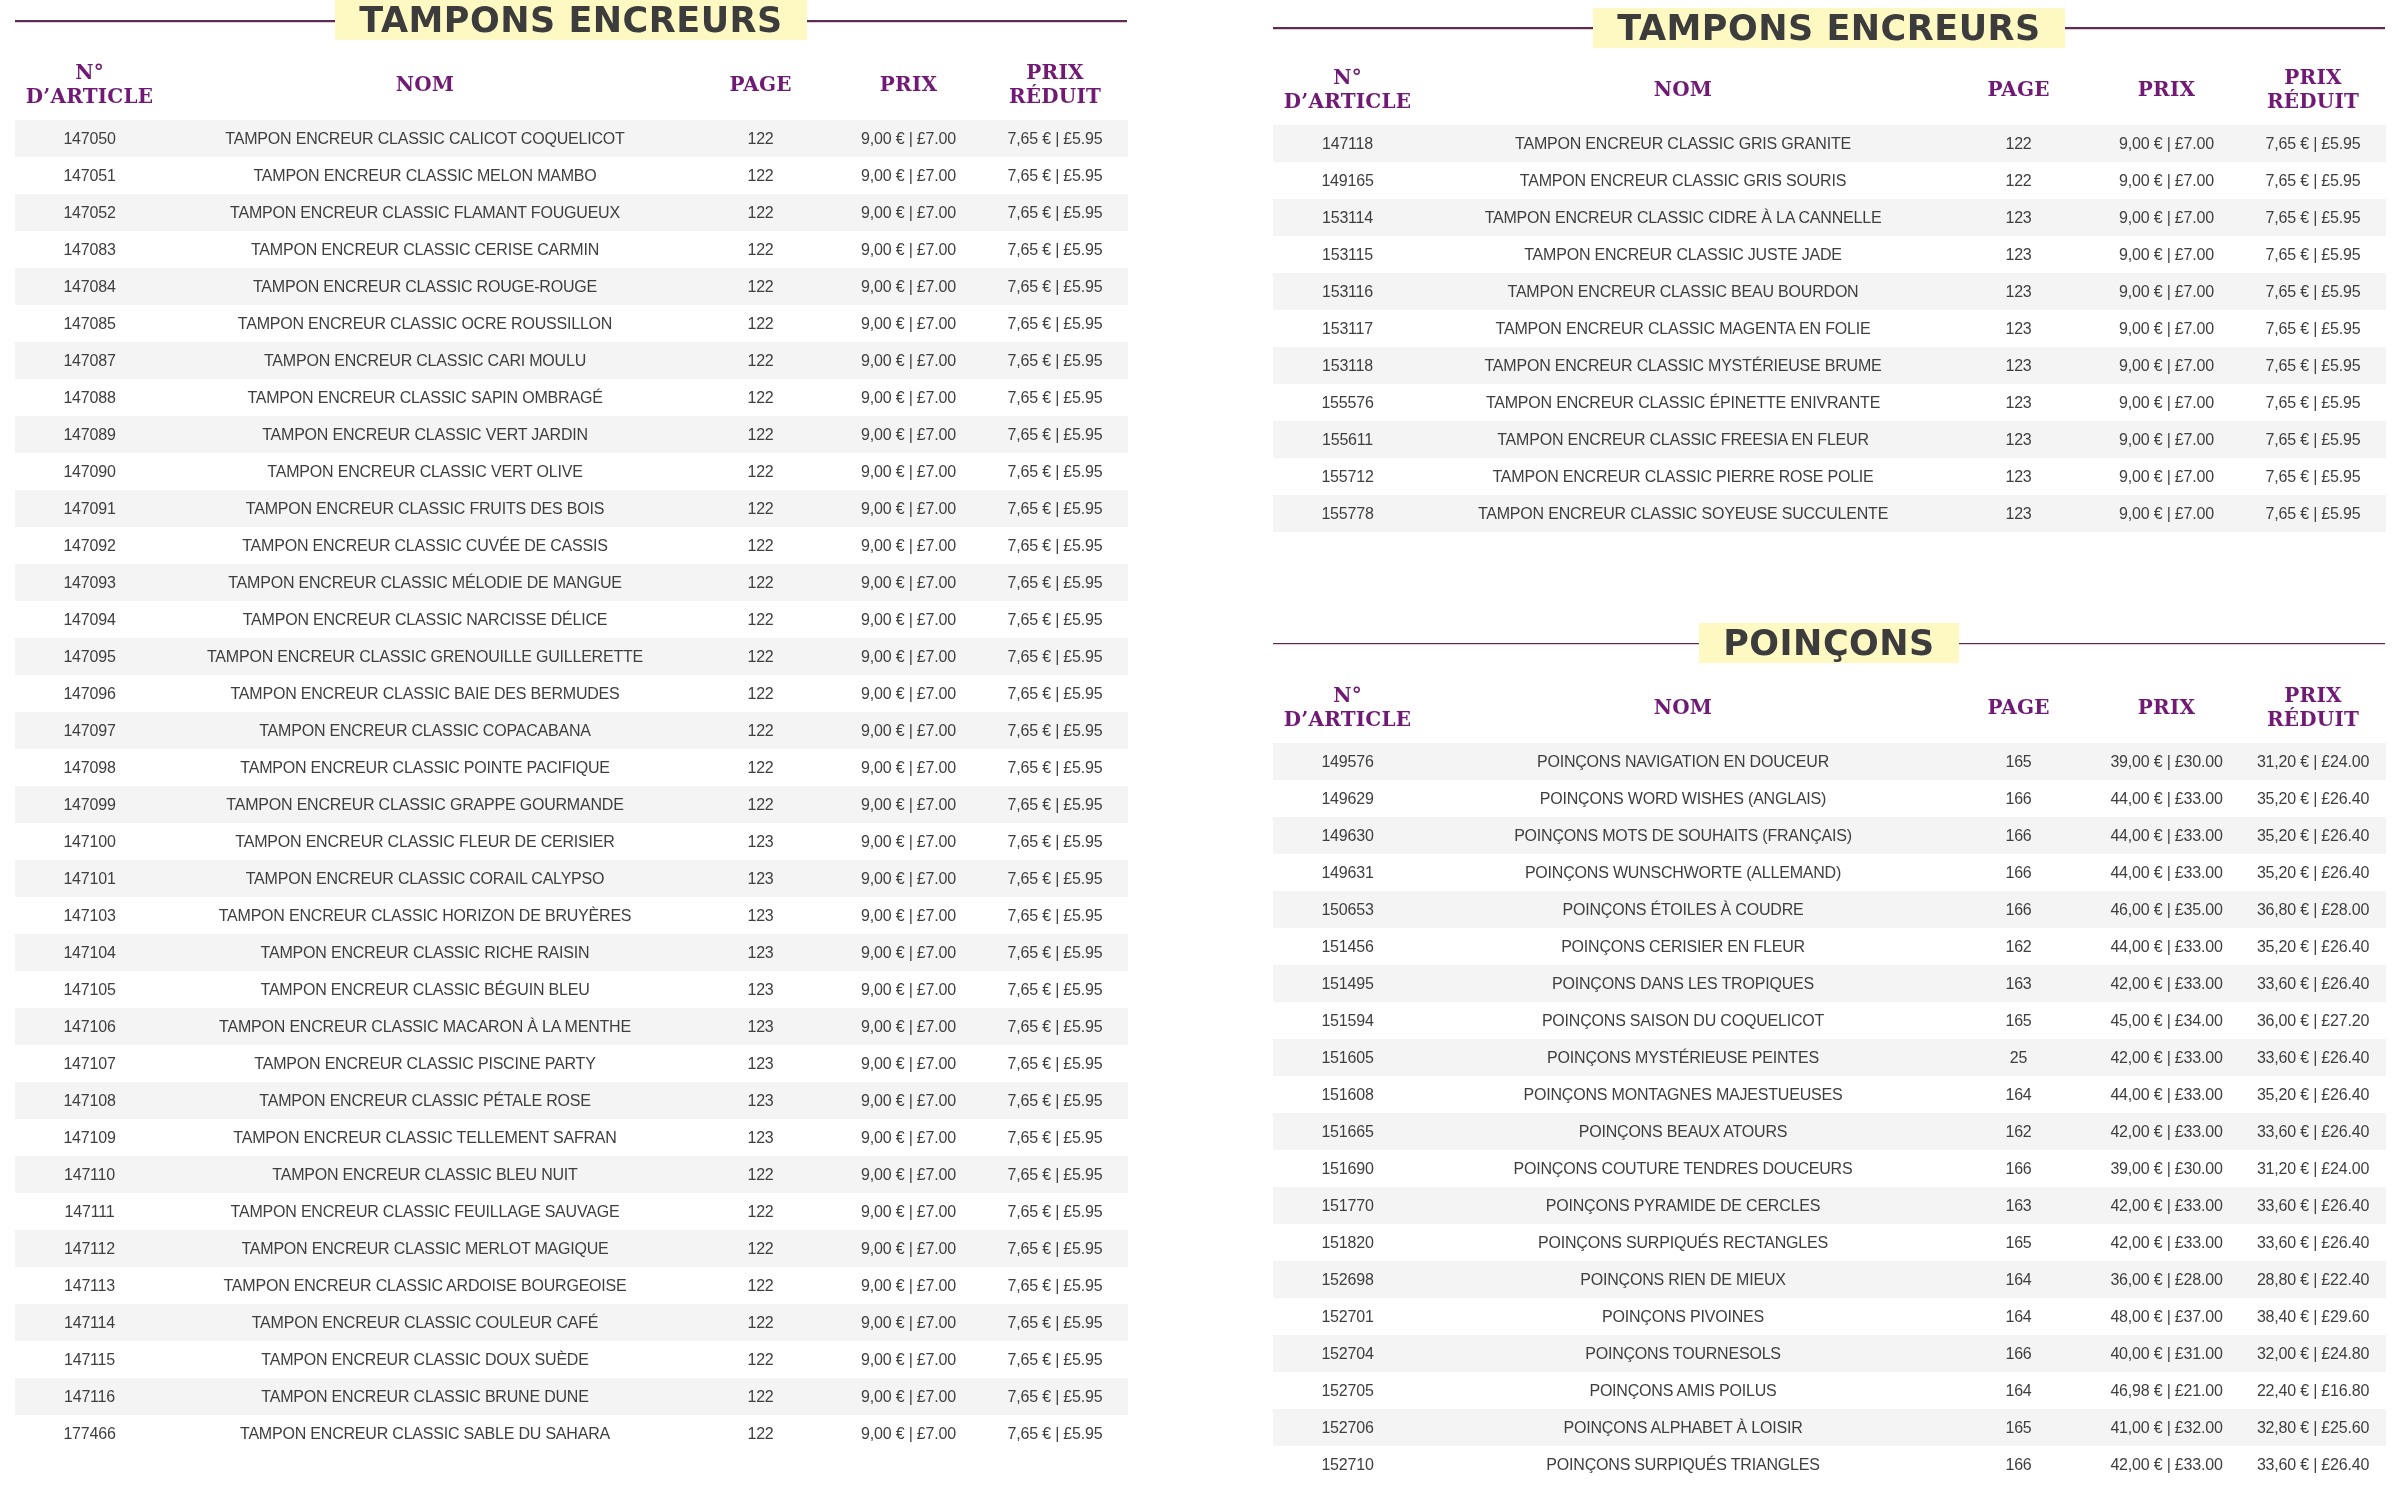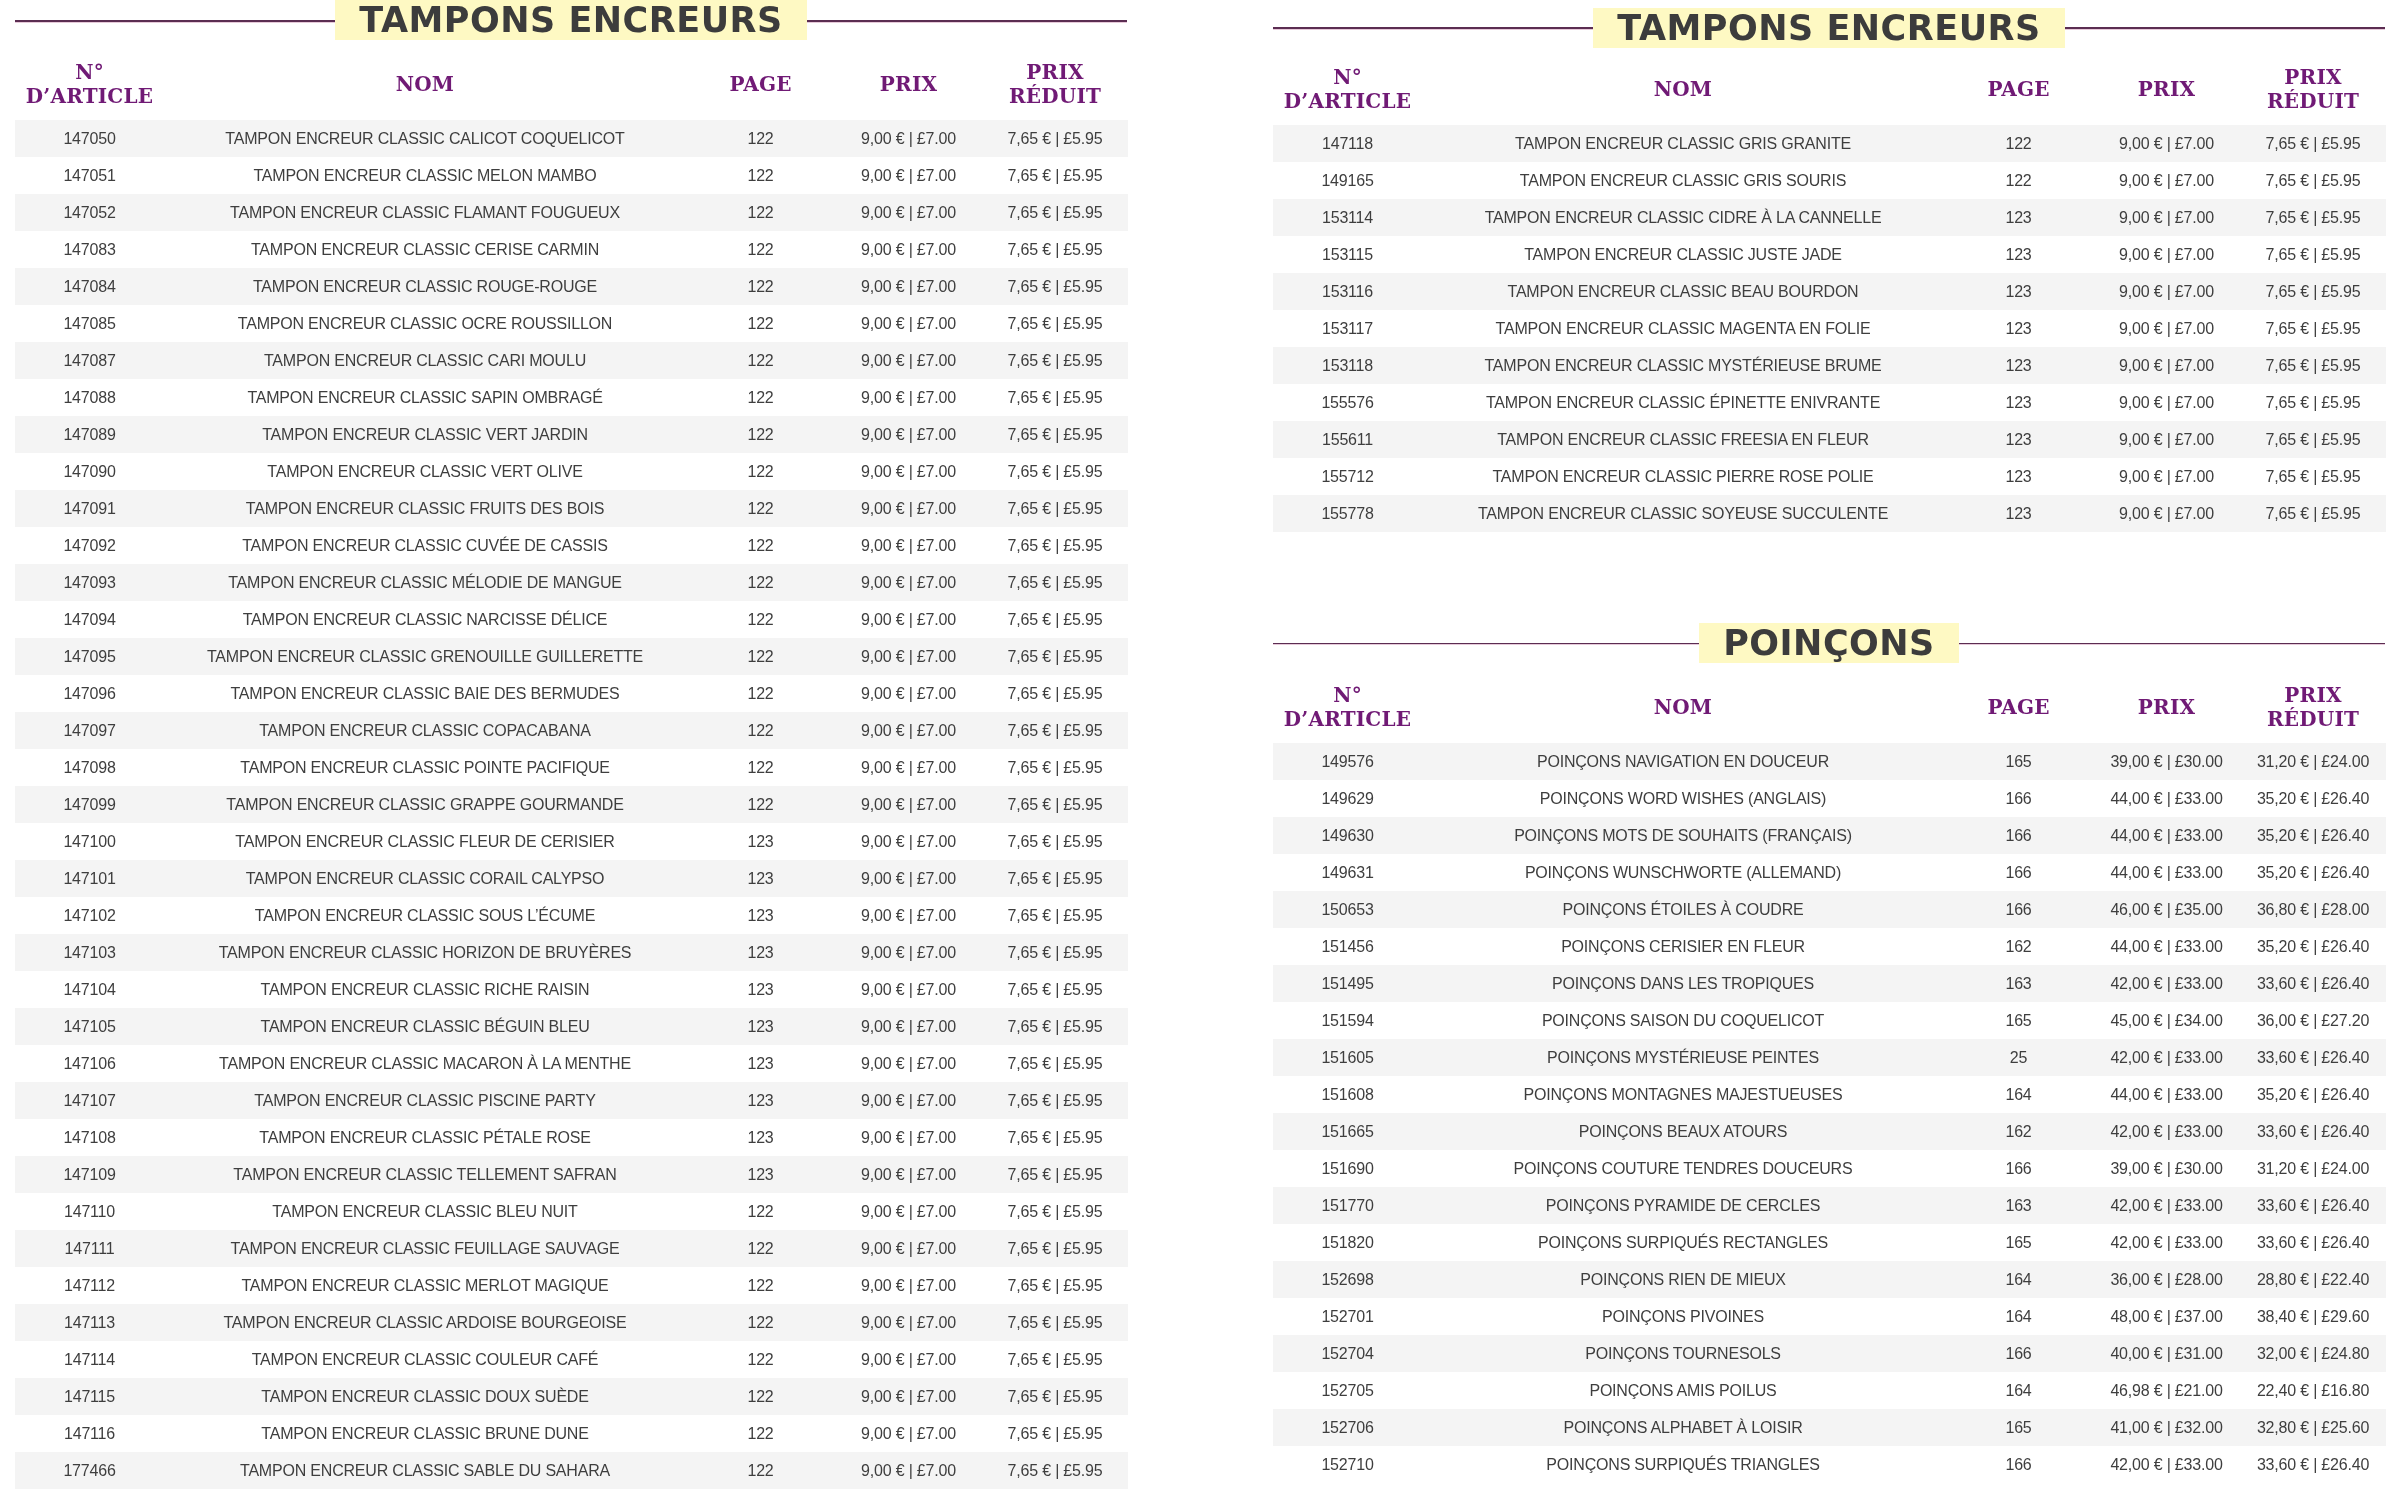--- a/index.html
+++ b/index.html
@@ -194,27 +194,20 @@
             <td>7,65 € | £5.95</td>
           </tr>
           <tr>
             <td>147101</td>
             <td>TAMPON ENCREUR CLASSIC CORAIL CALYPSO</td>
             <td>123</td>
             <td>9,00 € | £7.00</td>
             <td>7,65 € | £5.95</td>
           </tr>
           <tr>
-            <td>147102</td>
-            <td>TAMPON ENCREUR CLASSIC SOUS L’ÉCUME</td>
-            <td>123</td>
-            <td>9,00 € | £7.00</td>
-            <td>7,65 € | £5.95</td>
-          </tr>
-          <tr>
             <td>147103</td>
             <td>TAMPON ENCREUR CLASSIC HORIZON DE BRUYÈRES</td>
             <td>123</td>
             <td>9,00 € | £7.00</td>
             <td>7,65 € | £5.95</td>
           </tr>
           <tr>
             <td>147104</td>
             <td>TAMPON ENCREUR CLASSIC RICHE RAISIN</td>
             <td>123</td>

